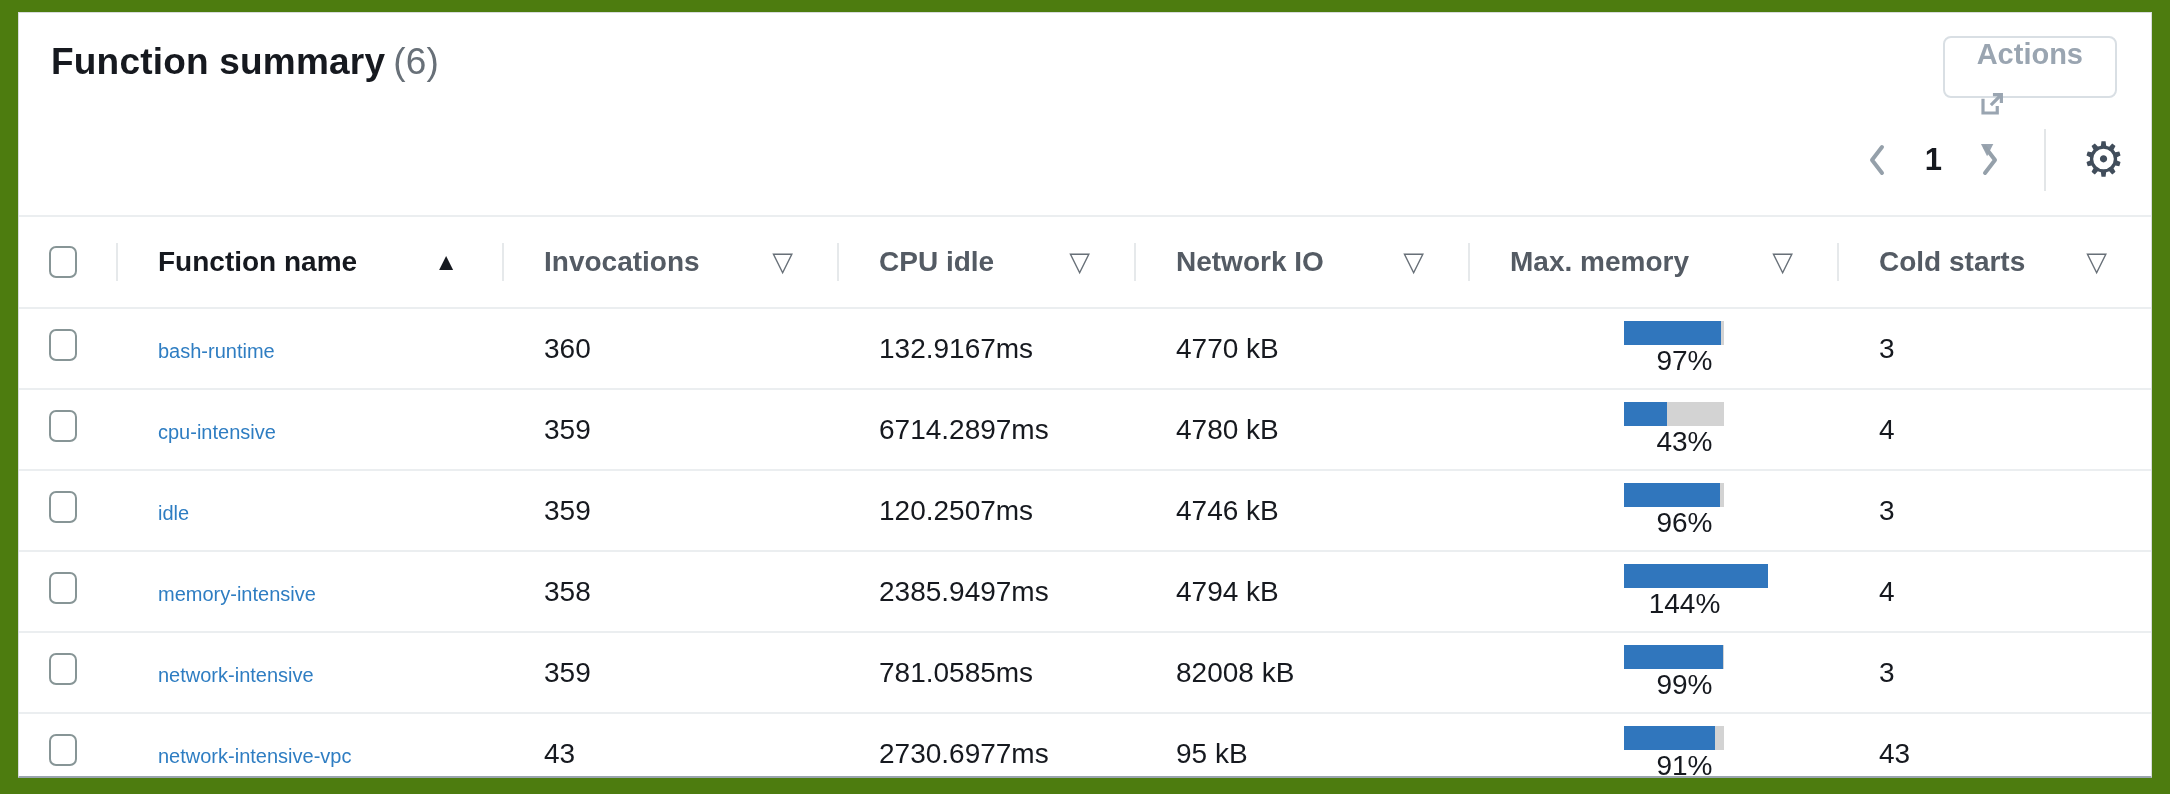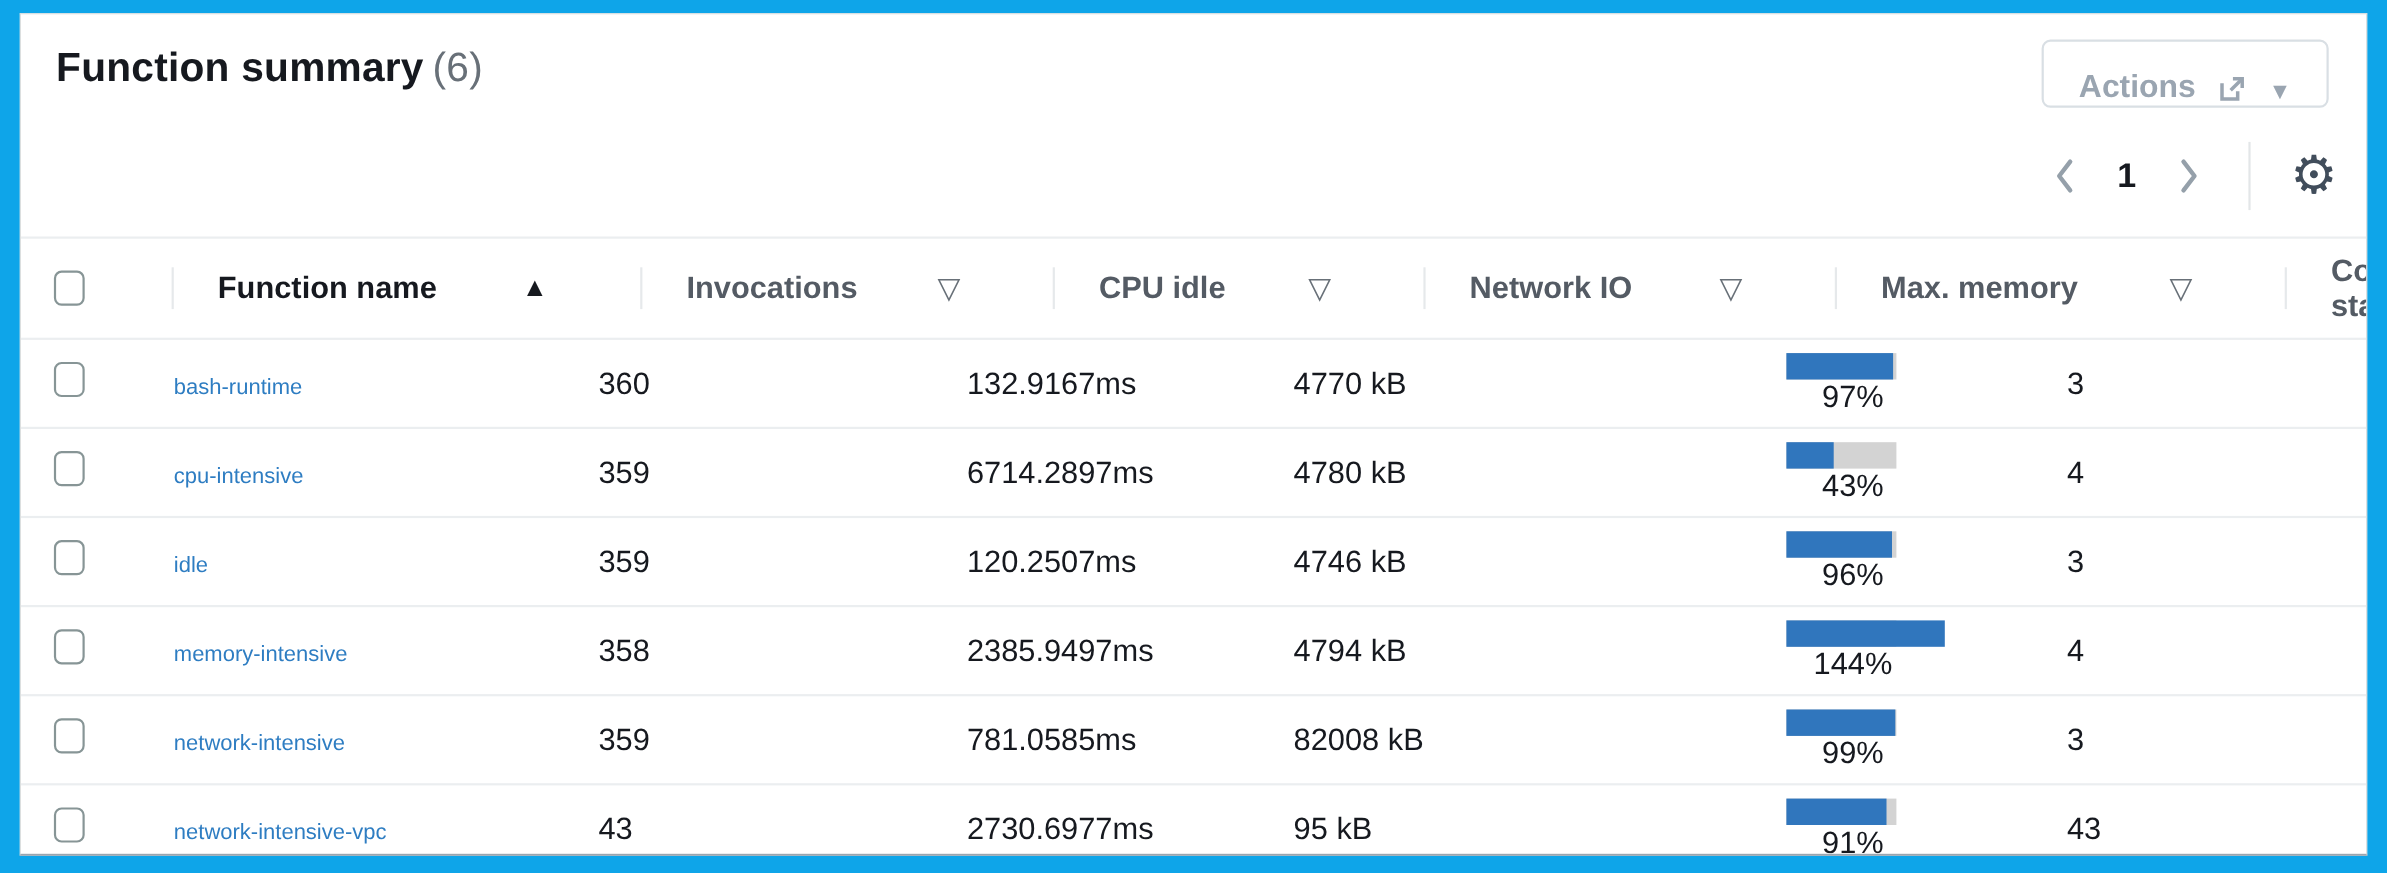--- a/index.html
+++ b/index.html
@@ -1,45 +1,44 @@
 <!DOCTYPE html>
 <html><head>
 <meta charset="utf-8">
 <style>
   * { margin:0; padding:0; box-sizing:border-box; }
   body { font-family: "Liberation Sans", "DejaVu Sans", sans-serif; }
-  .page { position:relative; width:2170px; height:794px; background:#0ea5e9; overflow:hidden; }
+  .page { position:relative; width:2170px; height:794px; background:#4d7c0f; overflow:hidden; }
   .card {
     position:absolute; left:18px; top:12px; width:2134px; height:766px;
     background:#ffffff; border:1px solid #d8dcdc; border-bottom:2px solid #9aa5af;
     overflow:hidden;
   }
   
   .card-header { position:relative; height:202px; }
   .page-title { position:absolute; left:32px; top:28px; font-size:37px; font-weight:700; color:#16191f; letter-spacing:0.2px; }
   .page-title .count { font-weight:400; color:#687078; padding-left:8px; }
   .actions-btn {
     position:absolute; top:23px; right:34px; height:62px;
-    display:flex; align-items:flex-end; gap:18px; padding:0 32px;
+    display:flex; align-items:flex-start; gap:18px; padding:0 32px;
     background:#ffffff; border:2px solid #d9dfe4; border-radius:8px;
-    font-size:29px; font-weight:700; color:#9aa5b1; cursor:not-allowed;
+    font-size:29px; font-weight:700; color:#9aa5b1; cursor:not-allowed;flex-direction:column;
   }
   .actions-btn svg { display:block; }
   .actions-btn .caret { font-size:21px; color:#9aa5b1; }
   .pager { position:absolute; top:116px; right:26px; display:flex; align-items:center; gap:26px; }
   .pager .chev { display:flex; align-items:center; justify-content:center; width:36px; height:52px; cursor:pointer; }
   .pager .pagenum { font-size:31px; font-weight:700; color:#16191f; padding:0 4px; }
   .pager .vdiv { width:2px; height:62px; background:#e3e6e8; margin:0 10px; }
   .gear { font-size:48px; line-height:52px; color:#414d5b; font-weight:700; cursor:pointer; }
   
   .tbl { --cols: 97px 386px 335px 297px 334px 369px 1fr; width:100%; }
   .thead {
     display:grid; grid-template-columns:var(--cols); height:92px; align-items:center;
     border-top:2px solid #ebeef0;
-    gap:40px;
   }
   .th { position:relative; height:100%; display:flex; align-items:center; }
   .th:not(:first-child)::before {
     content:""; position:absolute; left:0; top:26px; bottom:26px; width:2px; background:#e6e9eb;
   }
   .th-inner { flex:1; display:flex; align-items:center; justify-content:space-between; padding:0 44px 0 42px; }
   .th-label { font-size:28px; font-weight:700; color:#545b64; }
   .th.sorted .th-label { color:#16191f; }
   .sort-icon { font-size:24px; color:#16191f; }
   .filter-icon { font-size:27px; color:#687078; }

